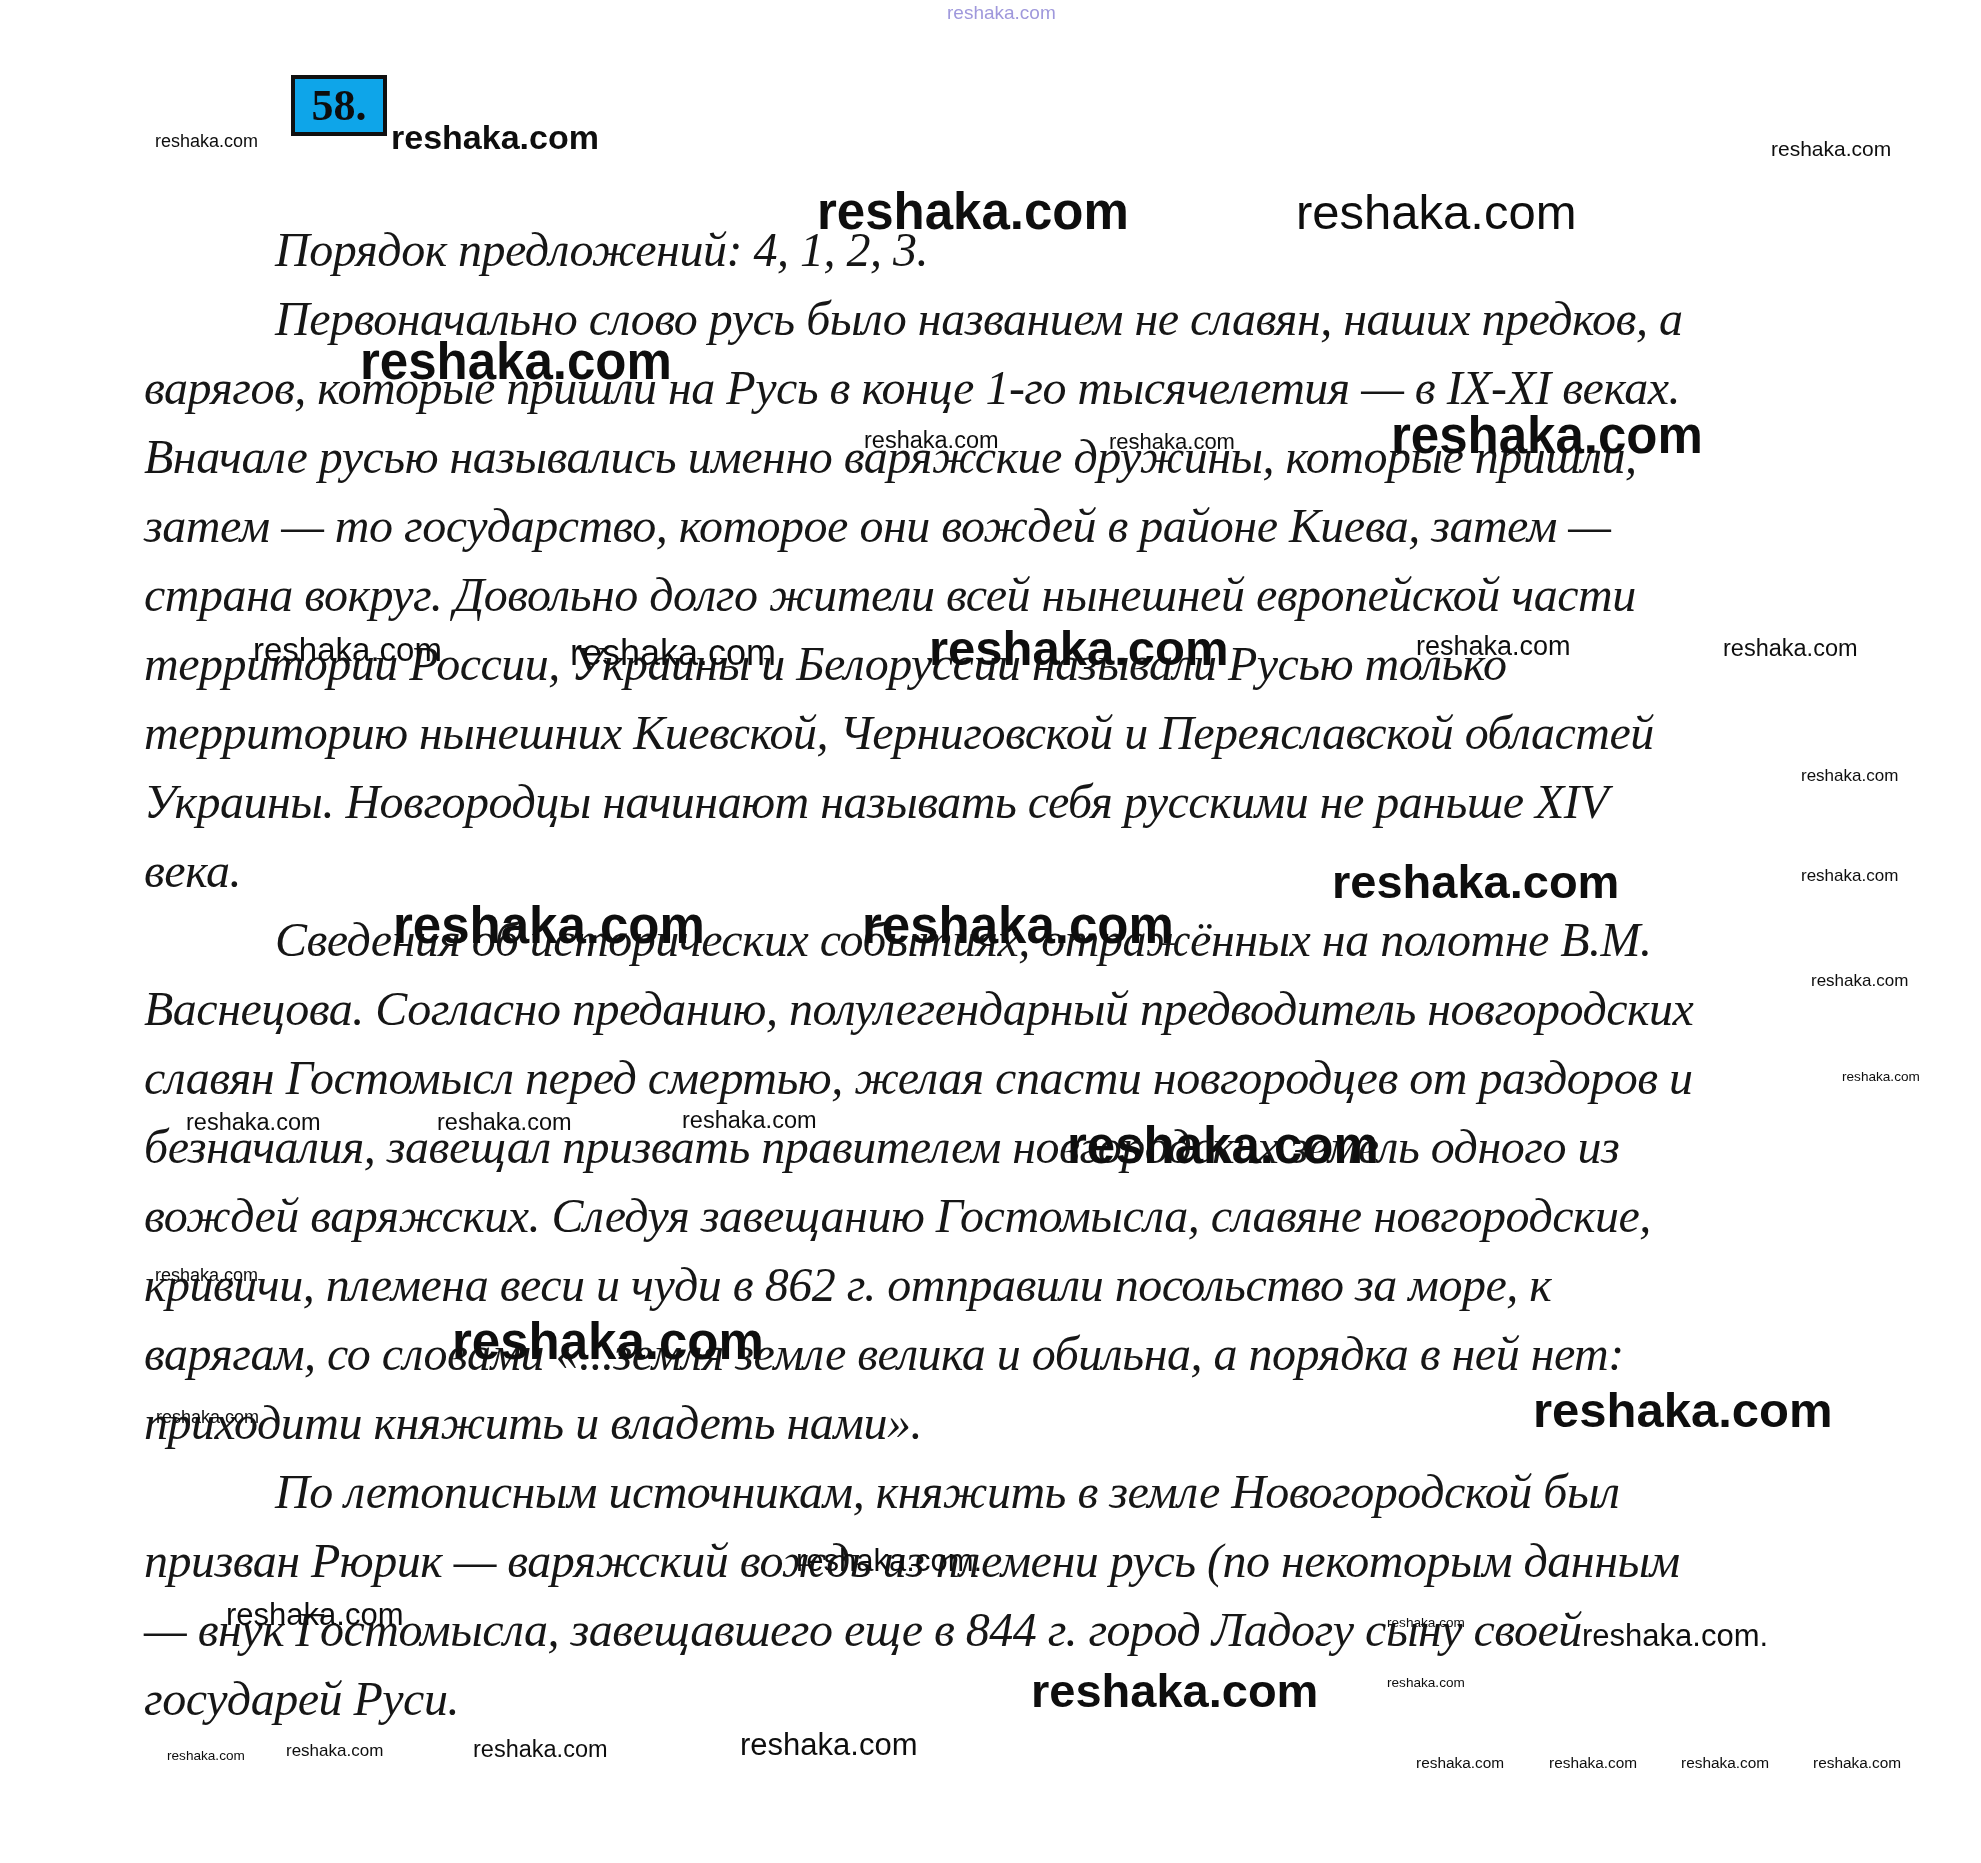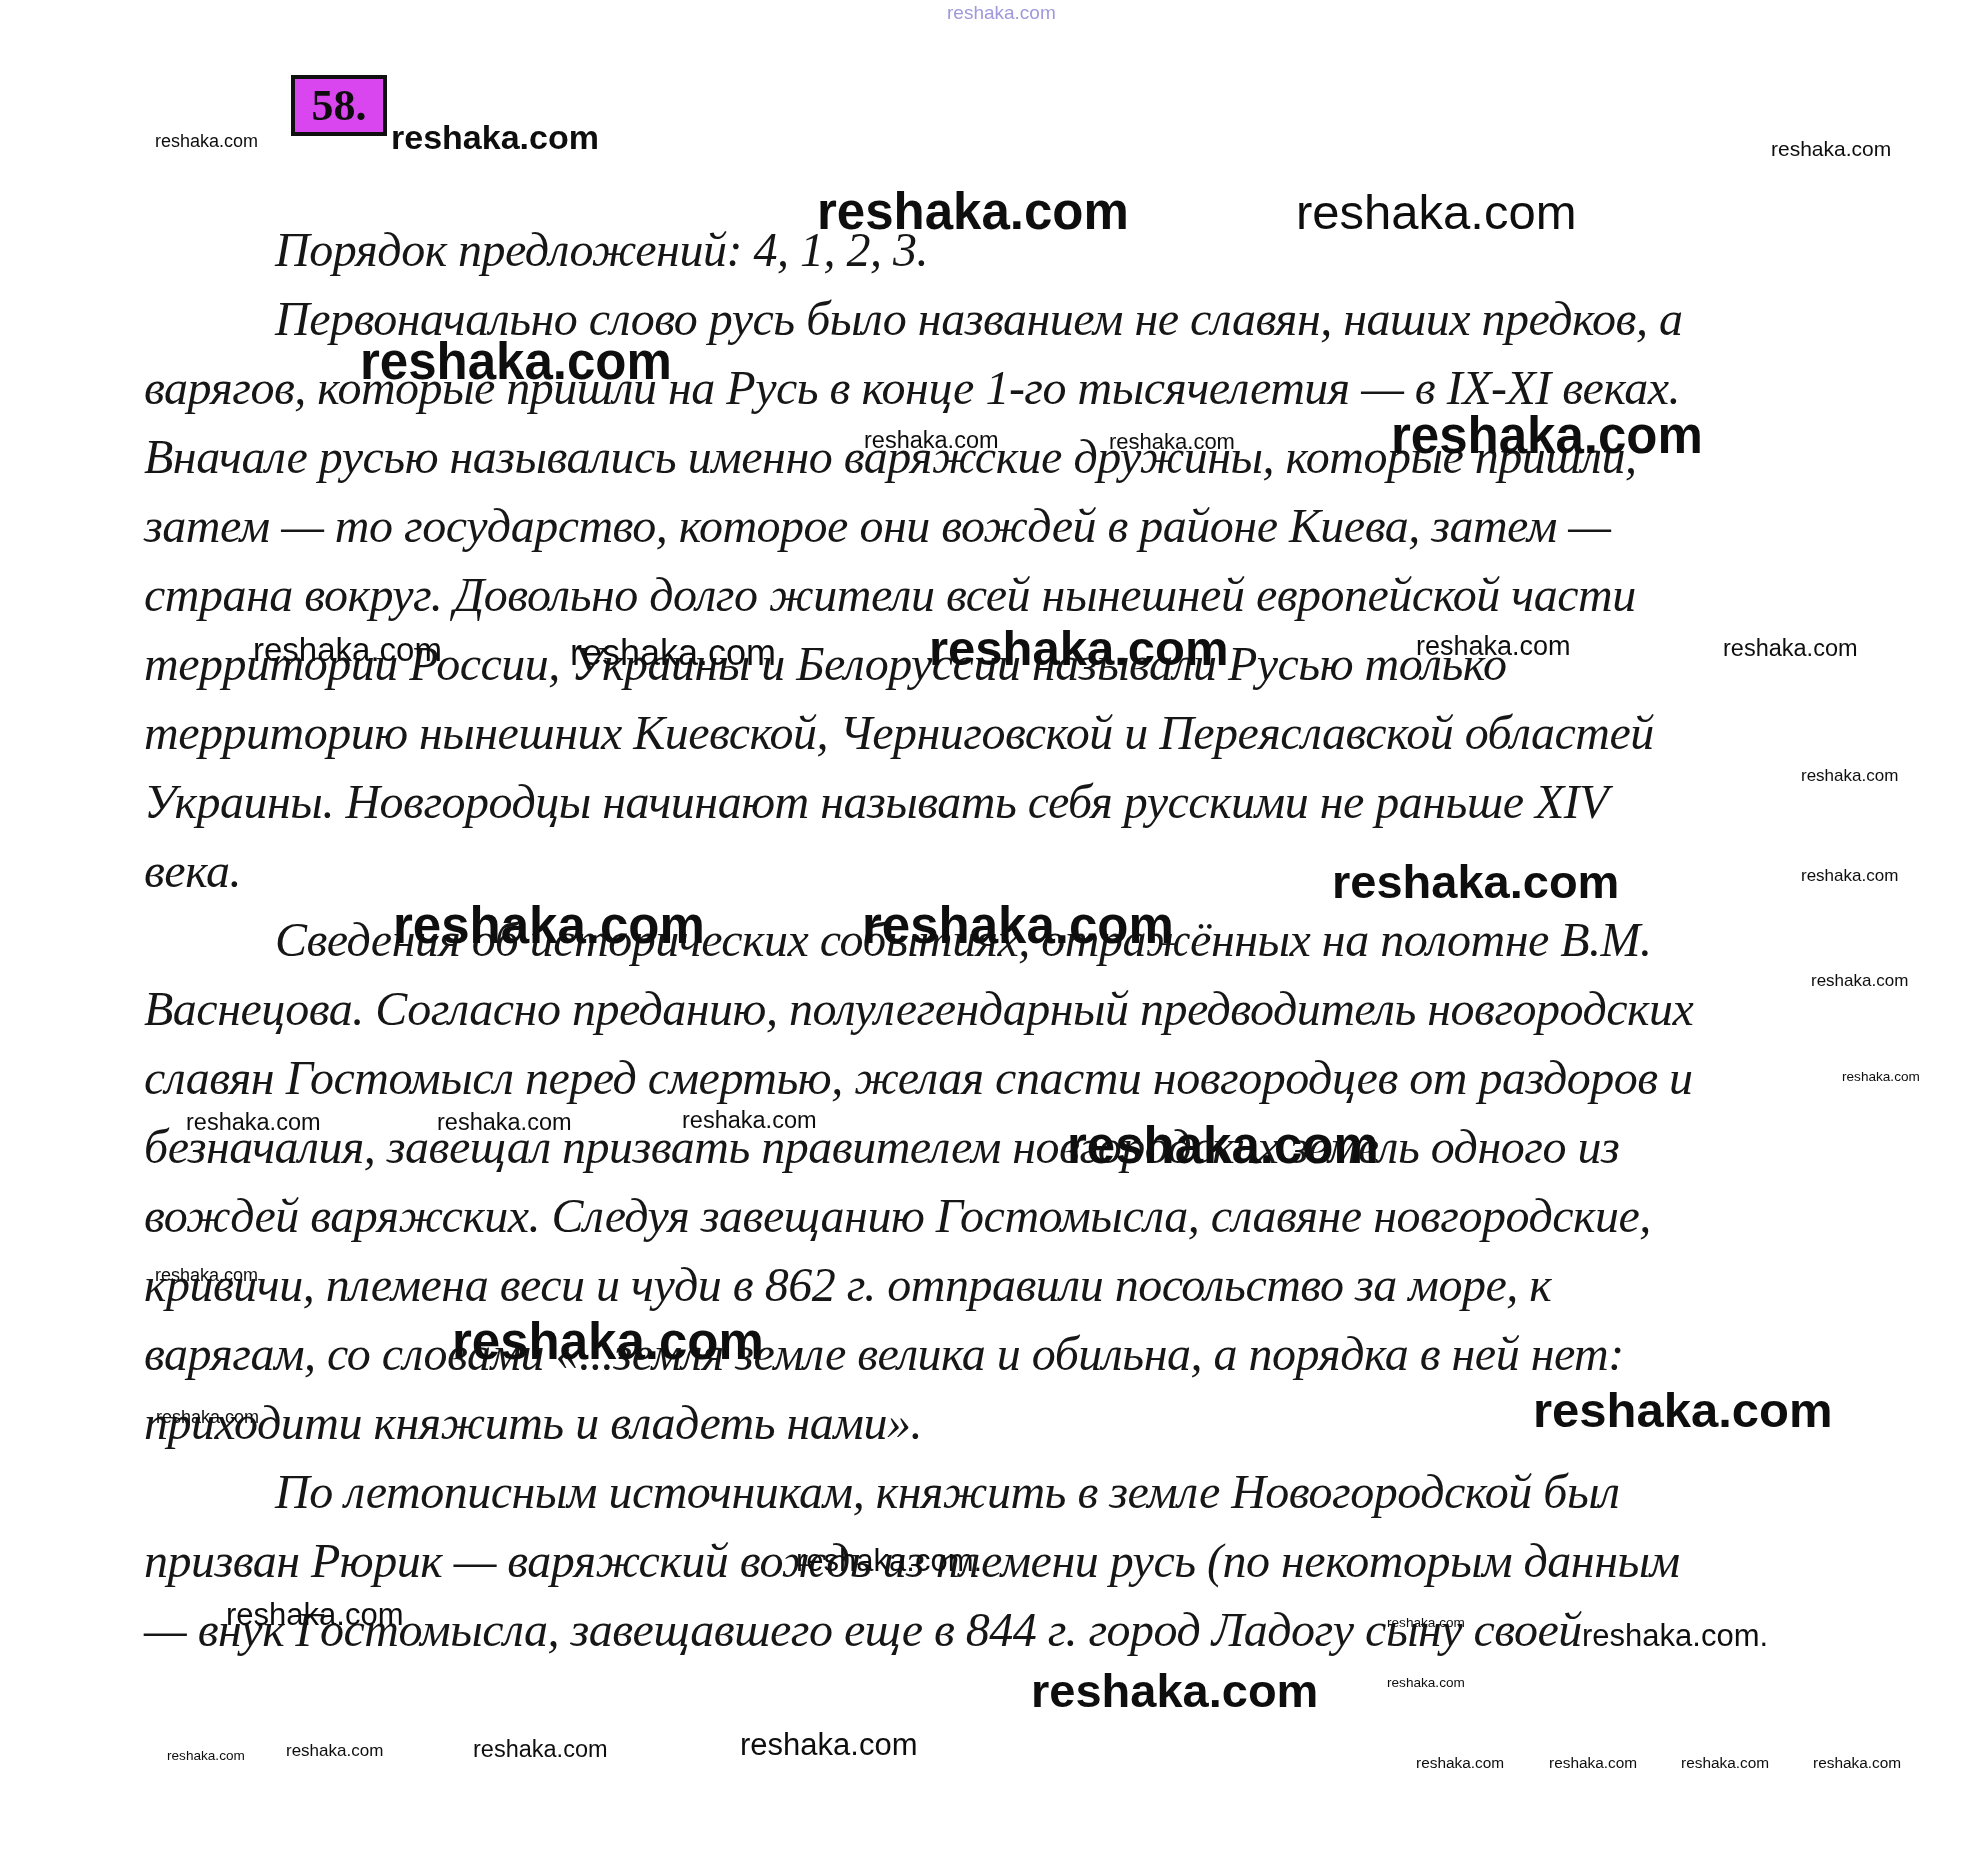--- a/index.html
+++ b/index.html
@@ -26,21 +26,21 @@
     position:absolute;
     left:291px;top:75px;
     width:96px;height:61px;
     box-sizing:border-box;
     border:4.5px solid #101010;
     display:flex;align-items:center;justify-content:center;
     font-family:"Liberation Serif", serif;
     font-weight:700;
     font-size:44px;
     color:#0d0d0d;
-    background:#d946ef;
+    background:#0ea5e9;
   }
   .wm{
     position:absolute;
     font-family:"Liberation Sans", sans-serif;
     color:#0e0e0e;
     line-height:1;
     white-space:nowrap;
   }
   .wm.faint{
     color:#8f87d6;
@@ -69,20 +69,21 @@
     <div class="line">Васнецова. Согласно преданию, полулегендарный предводитель новгородских</div>
     <div class="line">славян Гостомысл перед смертью, желая спасти новгородцев от раздоров и</div>
     <div class="line">безначалия, завещал призвать правителем новгородских земель одного из</div>
     <div class="line">вождей варяжских. Следуя завещанию Гостомысла, славяне новгородские,</div>
     <div class="line">кривичи, племена веси и чуди в 862 г. отправили посольство за море, к</div>
     <div class="line">варягам, со словами «...земля земле велика и обильна, а порядка в ней нет:</div>
     <div class="line">приходити княжить и владеть нами».</div>
     <div class="line indent">По летописным источникам, княжить в земле Новогородской был</div>
     <div class="line">призван Рюрик — варяжский вождь из племени русь (по некоторым данным</div>
     <div class="line">— внук Гостомысла, завещавшего еще в 844 г. город Ладогу сыну своей</div>
+    <div class="line">государей Руси.</div>
   </div>
 
   <div id="wm-layer">
       <span class="wm faint" style="left: 947px; top: 2.7px; font-size: 19px; font-weight: 400;">reshaka.com</span>
       <span class="wm" style="left: 155px; top: 132px; font-size: 18px; font-weight: 400;">reshaka.com</span>
       <span class="wm" style="left: 391px; top: 120px; font-size: 34px; font-weight: 700;">reshaka.com</span>
       <span class="wm" style="left: 1771px; top: 138px; font-size: 21px; font-weight: 400;">reshaka.com</span>
       <span class="wm" style="left: 817px; top: 186px; font-size: 51px; font-weight: 700;">reshaka.com</span>
       <span class="wm" style="left: 1296px; top: 188px; font-size: 49px; font-weight: 400;">reshaka.com</span>
       <span class="wm" style="left: 360px; top: 336px; font-size: 51px; font-weight: 700;">reshaka.com</span>

